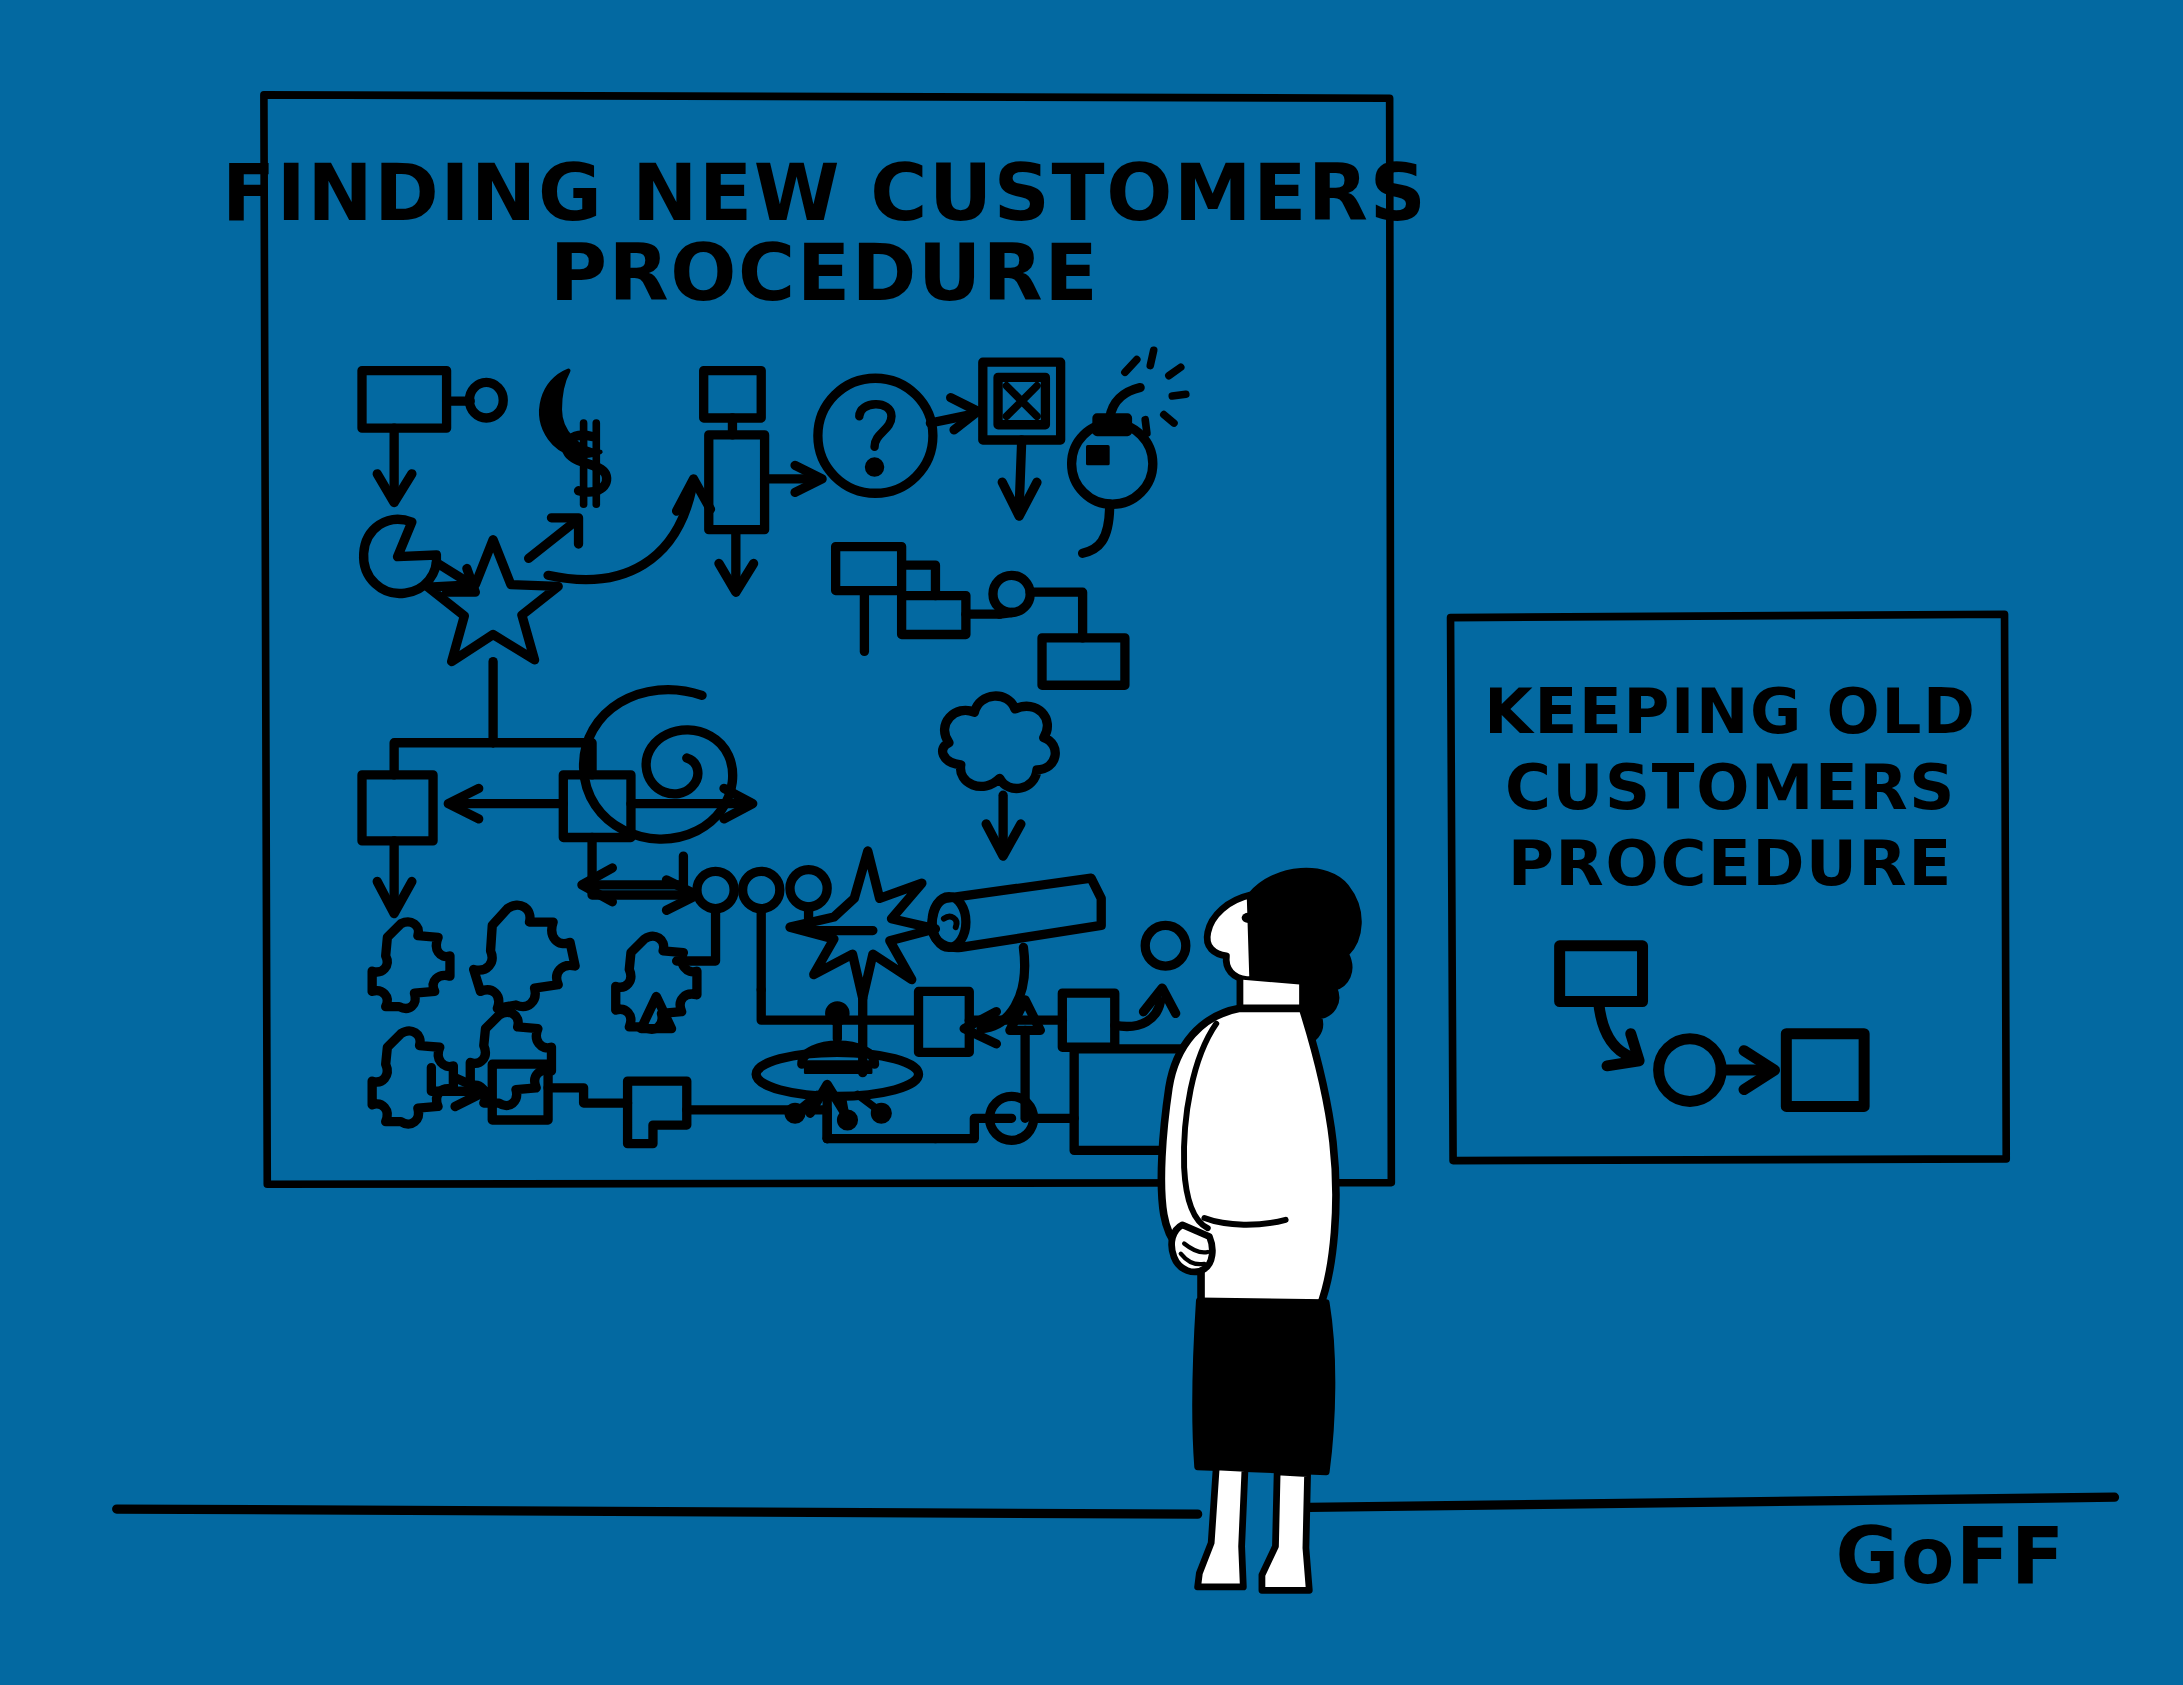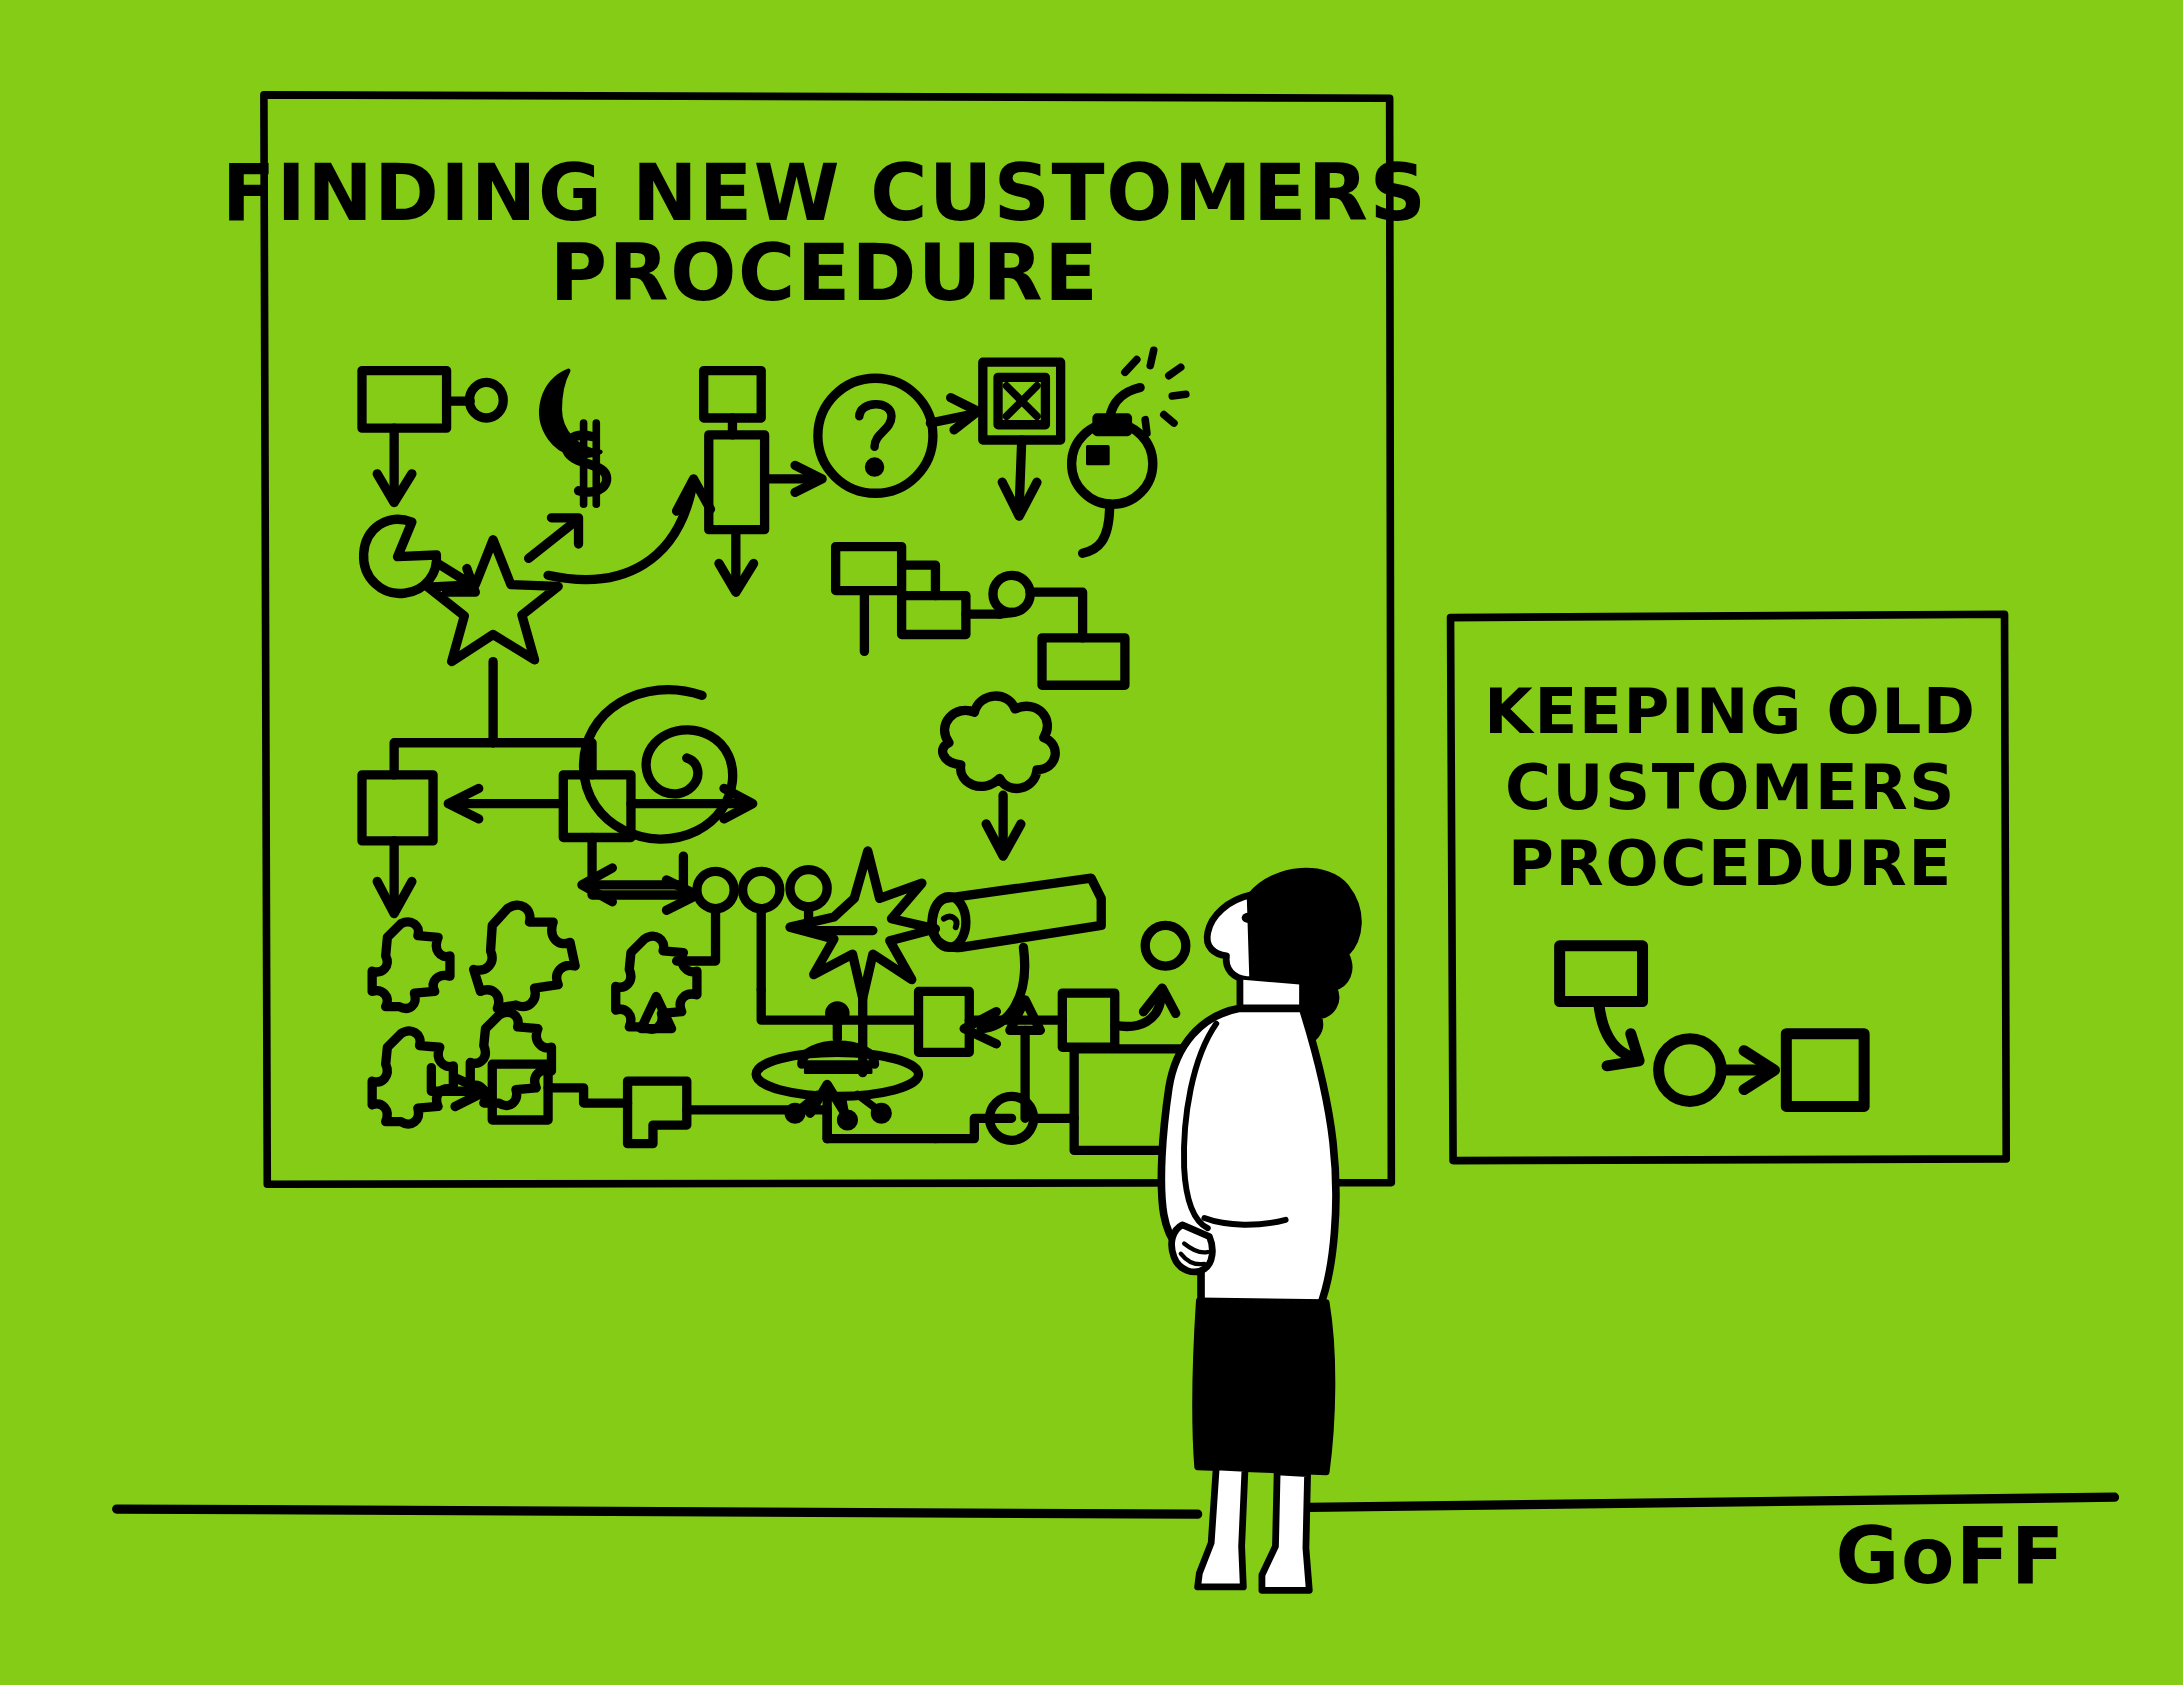--- a/index.html
+++ b/index.html
@@ -1,18 +1,18 @@
 <!DOCTYPE html>
 <html style="font-size:13.5px"><head>
 <meta charset="utf-8">
 <title>Cartoon</title>
 <style>
   html,body{margin:0;padding:0;background:#ffffff;}
   body{font-family:"DejaVu Sans", sans-serif;}
-  #stage{position:relative;width:2183px;height:1686px;background:#84cc16;overflow:hidden;text-align:center;}
+  #stage{position:relative;width:2183px;height:1686px;background:#0369a1;overflow:hidden;text-align:center;}
   #stage svg{position:absolute;top:0;left:0;width:2183px;height:1686px;}
   .ht{font-family:"DejaVu Sans", sans-serif;font-weight:700;fill:#000;
       letter-spacing:2px;}
 </style>
 </head>
 <body>
 
 <div id="stage">
 
 <svg viewBox="0 0 2581 1993" xmlns="http://www.w3.org/2000/svg">

